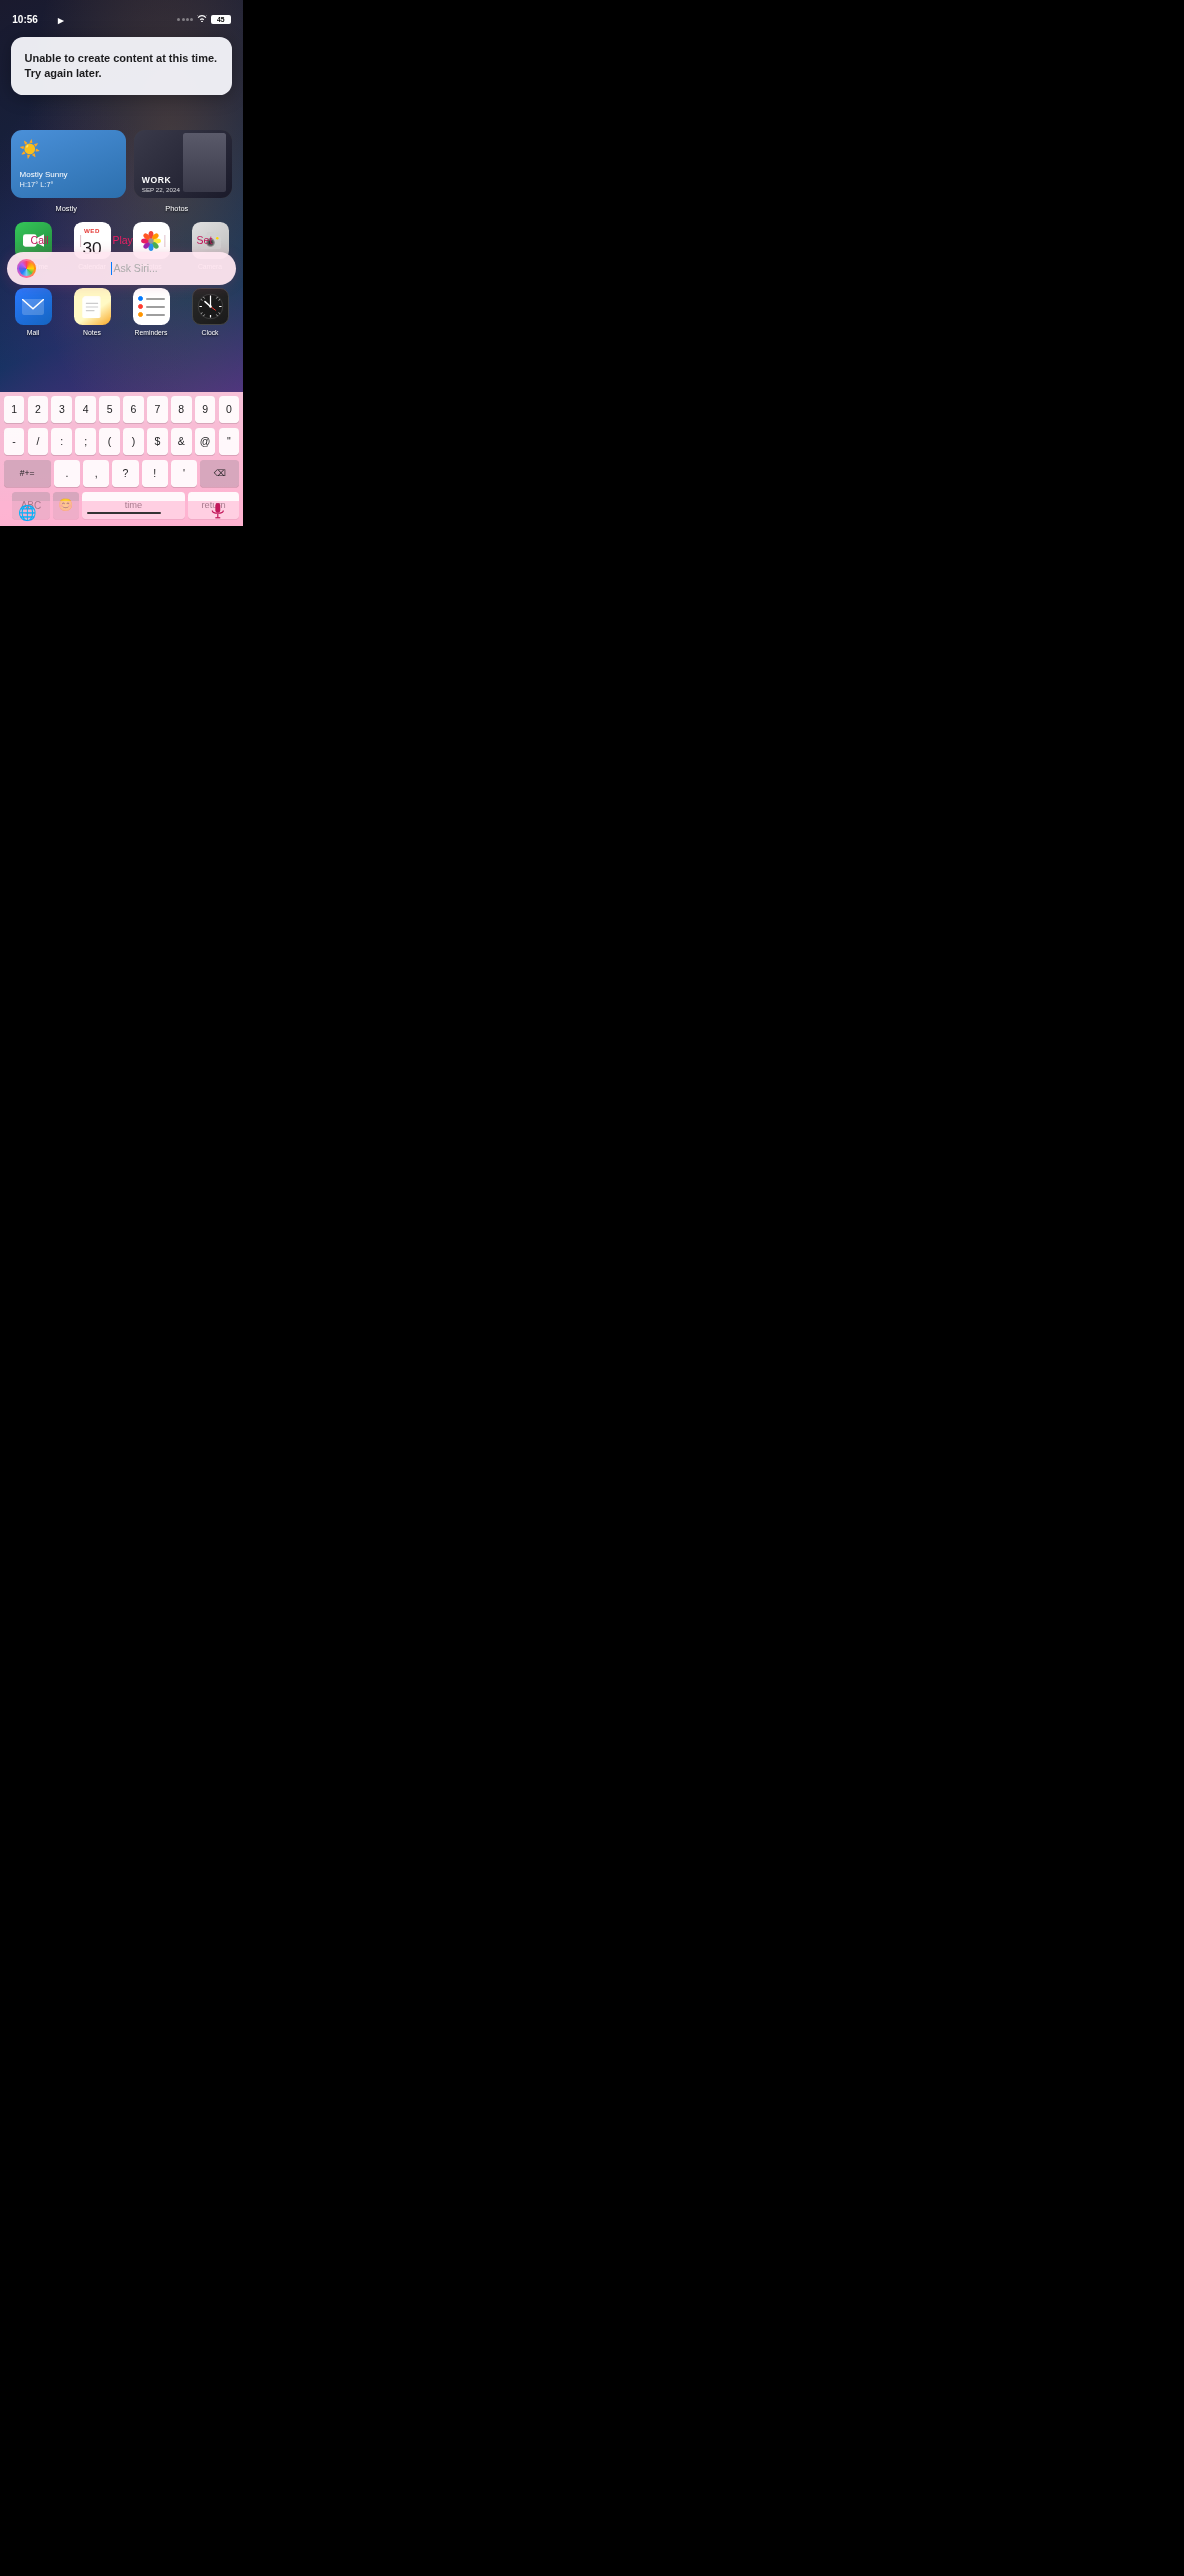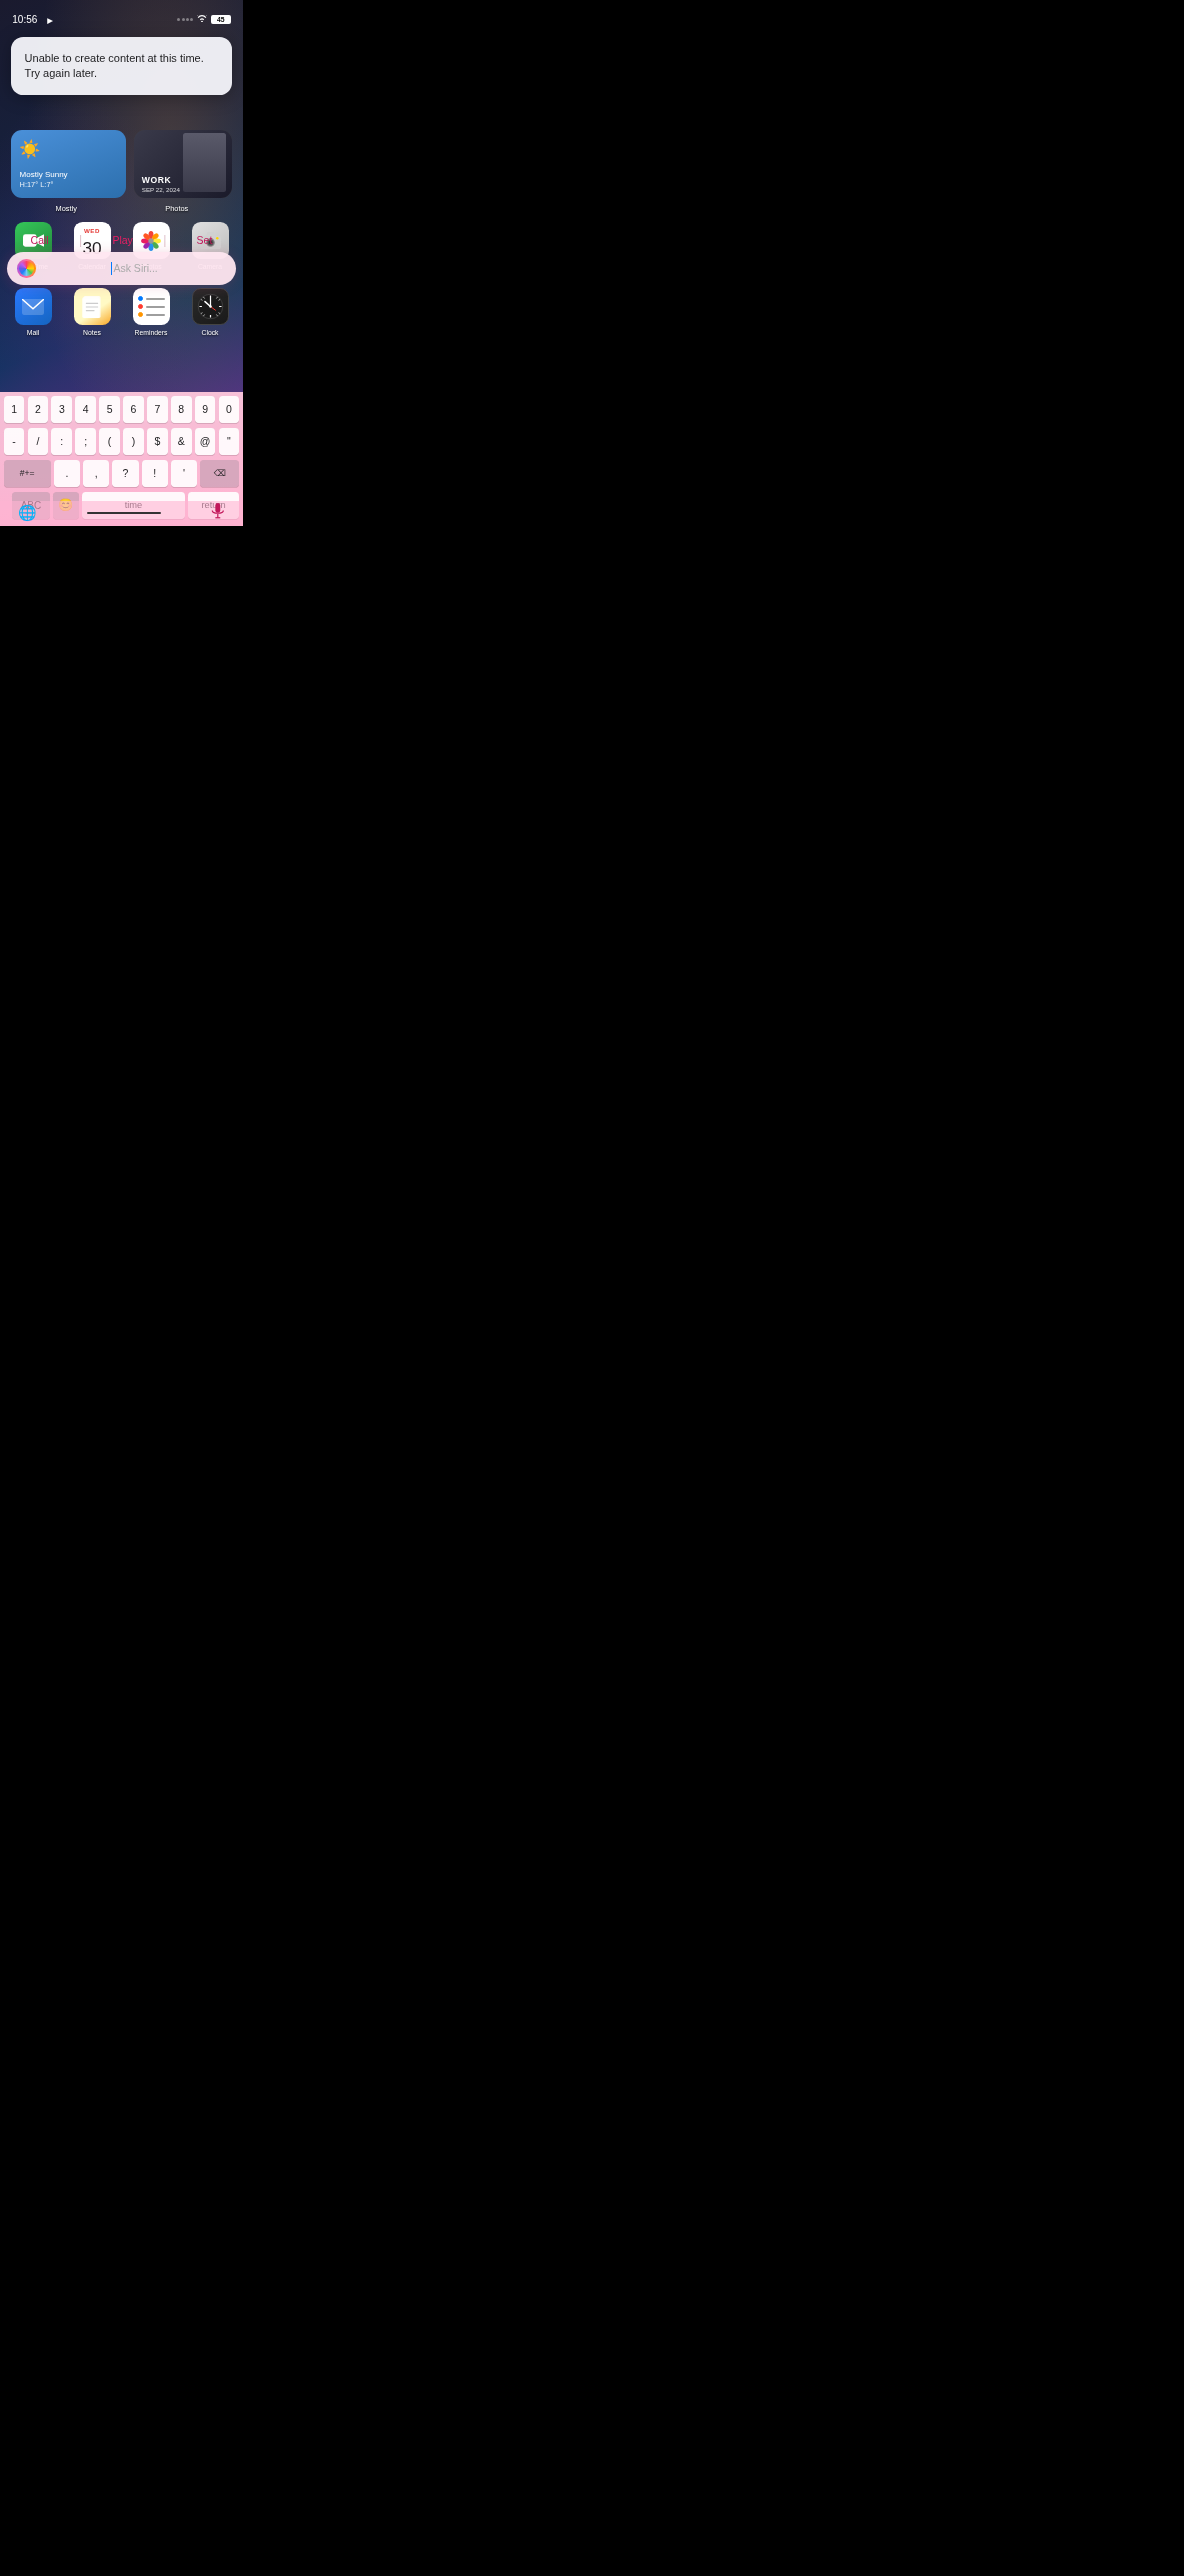--- a/index.html
+++ b/index.html
@@ -40,24 +40,24 @@
       display: flex;
       align-items: center;
       justify-content: space-between;
       padding: 7.4px 12.3px 0;
       z-index: 100;
     }
 
     .status-time {
       color: #fff;
       font-size: 10px;
-      font-weight: 400;
+      font-weight: 700;
       display: flex;
       align-items: flex-end;
-      gap: 10px;
+      gap: 20px;
     }
 
     .status-time .arrow {
       font-size: 7.4px;
     }
 
     .status-right {
       display: flex;
       align-items: center;
       gap: 3.7px;
@@ -102,21 +102,21 @@
       right: 11px;
       background: rgba(242, 242, 247, 0.97);
       border-radius: 12.3px;
       padding: 13.6px 13.6px;
       z-index: 200;
       box-shadow: 0 2.5px 18.5px rgba(0,0,0,0.3);
     }
 
     .alert-text {
       font-size: 11px;
-      font-weight: 400;
+      font-weight: 700;
       color: #1c1c1e;
       line-height: 1.4;
     }
 
     
     .widgets-row {
       position: absolute;
       top: 130px;
       left: 11px;
       right: 11px;

